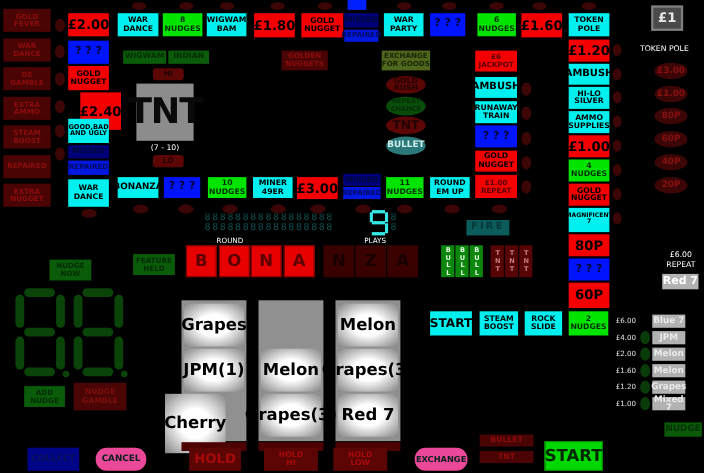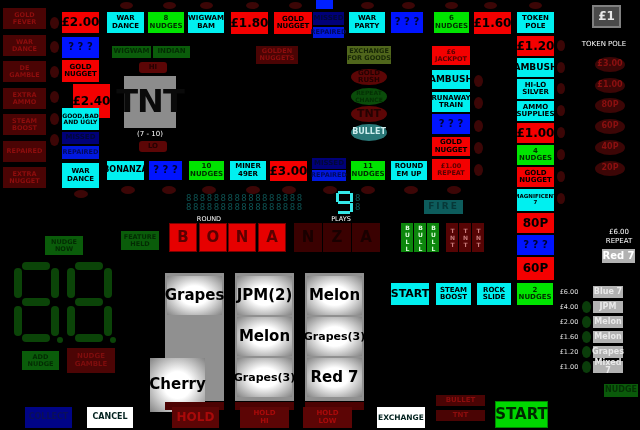--- a/index.html
+++ b/index.html
@@ -11,21 +11,21 @@
   .redd{background:#f40000;color:#5a0000;font-size:6.5px;}
   .blue{background:#0014ff;color:#000430;font-size:10px;}
   .cyan{background:#00f0f0;color:#000;font-size:7px;}
   .cyanb{background:#00f0f0;color:#000;font-size:9px;}
   .green{background:#00e400;color:#003000;font-size:7px;}
   .dkrl{background:#4a0404;color:#8d0d0d;font-size:6.5px;}
   .missed{background:#000078;color:#000838;font-size:7px;}
   .repaired{background:#0018e0;color:#000a60;font-size:6.5px;}
   .dkgreen{background:#0a5c0a;color:#032c03;font-size:7px;}
   .olive{background:#50661c;color:#182806;font-size:6.5px;}
-  .tealbtn{background:#ffffff;color:#02211e;font-size:8px;}
+  .tealbtn{background:#ec4899;color:#02211e;font-size:8px;border-radius:10px;}
   .navybtn{background:#000486;color:#0b1058;font-size:8px;}
   .holdbtn{background:#5c0505;color:#a80a0a;}
   .coin{background:#4a4a4a;color:#e8e8e8;border:2px solid #808080;font-size:12px;}
   .whitelbl{color:#fff;font-weight:normal;font-size:7px;}
   .startbtn{background:#00d800;color:#002800;font-size:15px;border:1px solid #008800;}
   .oval{border-radius:50%;}
   .dkoval{background:#3c0606;}
   .dgoval{background:#0a3c0a;}
   .tpl{background:#3c0606;color:#8a1010;font-size:8px;border-radius:50%;}
   .tile-lit{background:#e60000;color:#5c0000;font-size:15px;border:1px solid #7a0000;}
@@ -35,21 +35,21 @@
   .tntc{background:#560404;color:#c97a7a;}
   .led{color:#0d5454;font-family:"DejaVu Sans Mono",monospace;font-size:9px;font-weight:normal;
        letter-spacing:1.5px;overflow:hidden;justify-content:flex-start;}
   .fire{background:#0d5c5c;color:#073838;font-size:9px;letter-spacing:2px;}
   .grey-logo{background:#8c8c8c;color:#0a0a0a;font-size:32px;letter-spacing:-1px;transform-origin:center;}
   .ovaldr{background:#5c0606;color:#240202;font-size:7px;border-radius:50%;}
   .ovaldg{background:#0a4c0a;color:#043004;font-size:6px;border-radius:50%;}
   .ovalteal{background:#2a7878;color:#cfeeee;font-size:8px;border-radius:50%;}
   .reel{background:#909090;}
   .sym{background:radial-gradient(ellipse at center,#ffffff 35%,#cccccc 62%,#828282 100%);color:#000;font-size:15px;}
-  .sym.small{font-size:11px;}
+  .sym.small{font-size:15px;}
   .bar{background:#4c0202;}
   .wpamt{color:#e0e0e0;font-size:6.5px;font-weight:normal;}
   .wpbox{background:#b2b2b2;color:#e9e9e9;font-size:8px;}
   .lose{background:#0a5a0a;color:#053005;font-size:8px;}
   .sh{position:absolute;width:28px;height:8px;background:#0b4408;border-radius:4px;}
   .sv{position:absolute;width:8px;height:30px;background:#0b4408;border-radius:4px;}
   .dot{position:absolute;width:6px;height:6px;background:#0b4408;border-radius:50%;}
   .bigd{position:absolute;width:47px;height:82px;}
 </style>
 </head>
@@ -278,22 +278,22 @@
   <div class="dot" style="left:110px;top:337px"></div>
   <div class="el dkgreen" style="left:22px;top:351px;width:37px;height:19px;font-size:6.5px">ADD
 NUDGE</div>
   <div class="el" style="left:67px;top:348px;width:48px;height:25px;background:#4c0505;color:#7e0d0d;font-size:7px">NUDGE
 GAMBLE</div>
 
   <div class="el reel" style="left:165px;top:273px;width:59px;height:128px"></div>
   <div class="el reel" style="left:235px;top:273px;width:59px;height:128px"></div>
   <div class="el reel" style="left:305px;top:273px;width:59px;height:128px"></div>
   <div class="el sym" style="left:167px;top:276px;width:55px;height:39px">Grapes</div>
+  <div class="el sym" style="left:167px;top:317px;width:55px;height:39px">JPM(1)</div>
   <div class="el sym" style="left:150px;top:358px;width:55px;height:54px">Cherry</div>
-  <div class="el sym" style="left:237px;top:276px;width:55px;height:39px">JPM(2)</div>
   <div class="el sym" style="left:237px;top:317px;width:55px;height:39px">Melon</div>
   <div class="el sym small" style="left:237px;top:358px;width:55px;height:39px">Grapes(3)</div>
   <div class="el sym" style="left:307px;top:276px;width:55px;height:39px">Melon</div>
   <div class="el sym small" style="left:307px;top:317px;width:55px;height:39px">Grapes(3)</div>
   <div class="el sym" style="left:307px;top:358px;width:55px;height:39px">Red 7</div>
   <div class="el bar" style="left:165px;top:402px;width:59px;height:8px"></div>
   <div class="el bar" style="left:235px;top:402px;width:59px;height:8px"></div>
   <div class="el bar" style="left:305px;top:402px;width:59px;height:8px"></div>
 
   <div class="el cyanb" style="left:391px;top:283px;width:38px;height:22px;font-size:11px">START</div>

